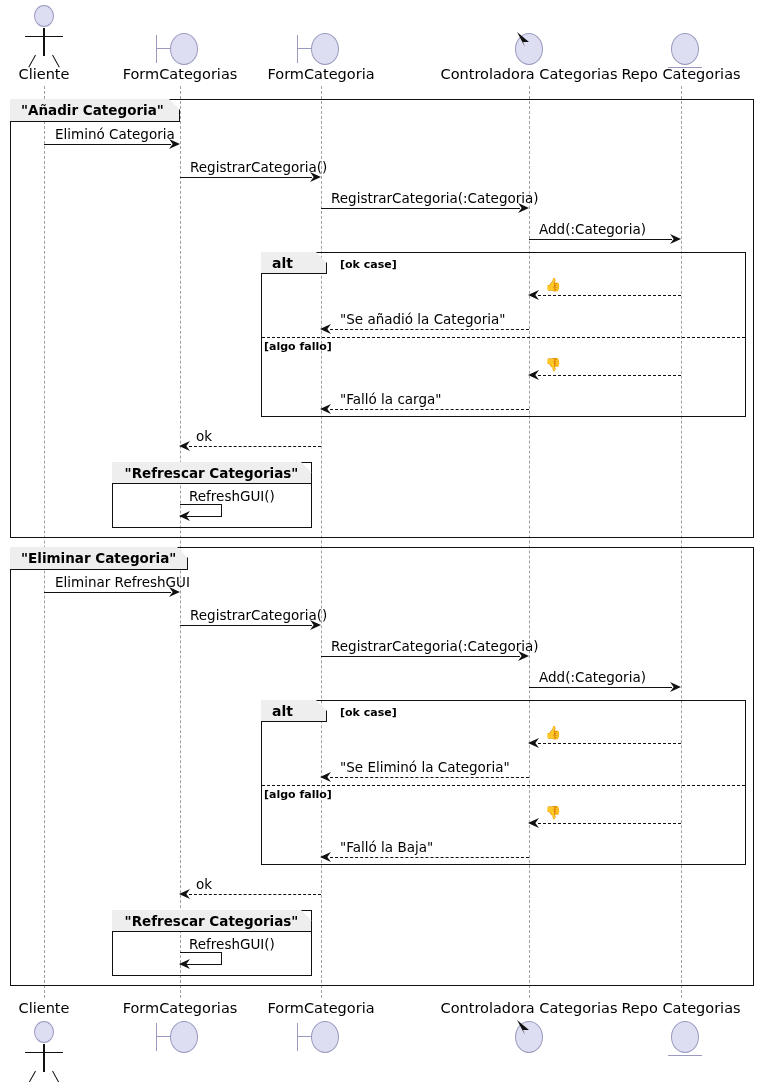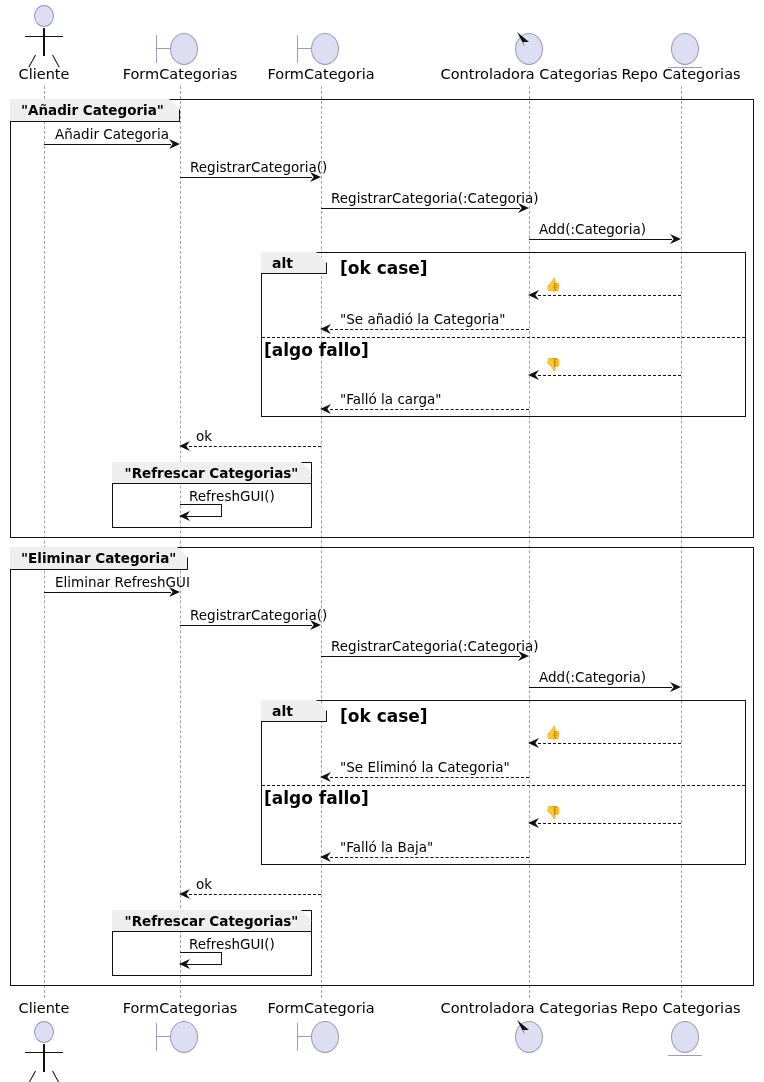--- a/index.html
+++ b/index.html
@@ -48,21 +48,21 @@
     border-top:none;border-left:none;
     font-weight:bold;font-size:13.5px;color:#000;
     display:flex;align-items:center;
     padding-left:11px;white-space:nowrap;
   }
   
   .frame-hdr-clip{
     clip-path:polygon(0 0, calc(100% - 11px) 0, 100% 11px, 100% 100%, 0 100%);
   }
   .frame-cond{
-    position:absolute;font-weight:bold;font-size:17px;color:#000;
+    position:absolute;font-weight:bold;font-size:11px;color:#000;
     white-space:nowrap;
   }
   .alt-div{
     position:absolute;height:0;border-top:1.3px dashed #111;
   }
 
   
   .msg-line{position:absolute;height:0;border-top:1.4px solid #111;}
   .msg-line.dashed{border-top:1.4px dashed #111;}
   .msg-label{
@@ -129,21 +129,21 @@
     <div class="ellipse" style="left:671px;top:33px;"></div>
     <div class="entity-bar" style="left:668px;top:67px;width:34px;"></div>
     <div class="p-label" style="left:613px;top:66px;width:136px;">Repo Categorias</div>
   </div>
 
   <div class="frame" style="left:10px;top:99px;width:744px;height:439px;"></div>
   <div class="frame-hdr frame-hdr-clip" style="left:10px;top:99px;width:170px;height:23px;">
     <span>"Añadir Categoria"</span>
   </div>
 
-  <div class="msg-label" style="left:55px;top:127px;">Añadir Categoria</div>
+  <div class="msg-label" style="left:55px;top:127px;">Eliminó Categoria</div>
   <div class="msg-line" style="left:44px;top:144px;width:127px;"></div>
   <svg class="arrow-head" style="left:169px;top:138.5px;" width="12" height="12" viewBox="0 0 12 12">
       <path d="M0,0 L12,5.5 L0,11 L4,5.5 Z" fill="#111"></path>
     </svg>
 
   <div class="msg-label" style="left:190px;top:160px;">RegistrarCategoria()</div>
   <div class="msg-line" style="left:180px;top:177px;width:132px;"></div>
   <svg class="arrow-head" style="left:310px;top:171.5px;" width="12" height="12" viewBox="0 0 12 12">
       <path d="M0,0 L12,5.5 L0,11 L4,5.5 Z" fill="#111"></path>
     </svg>

